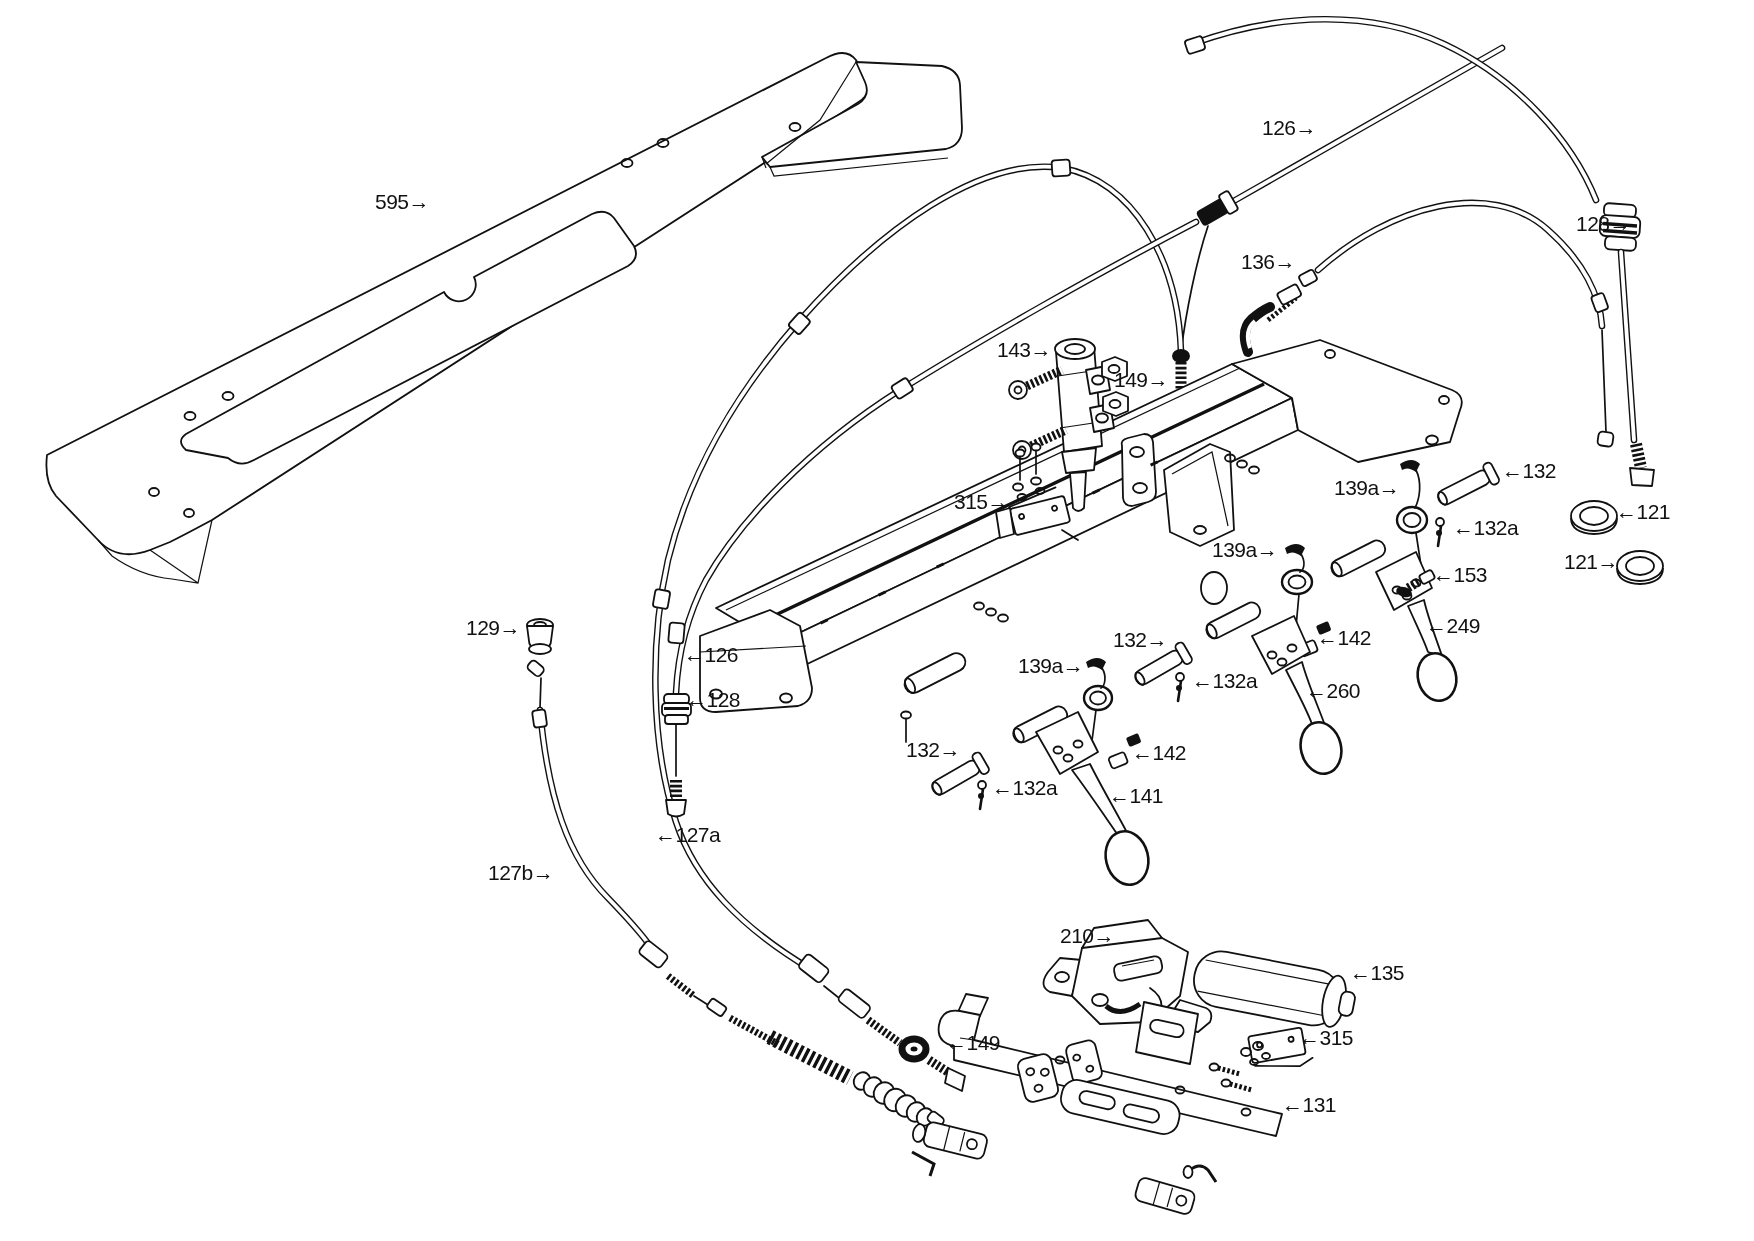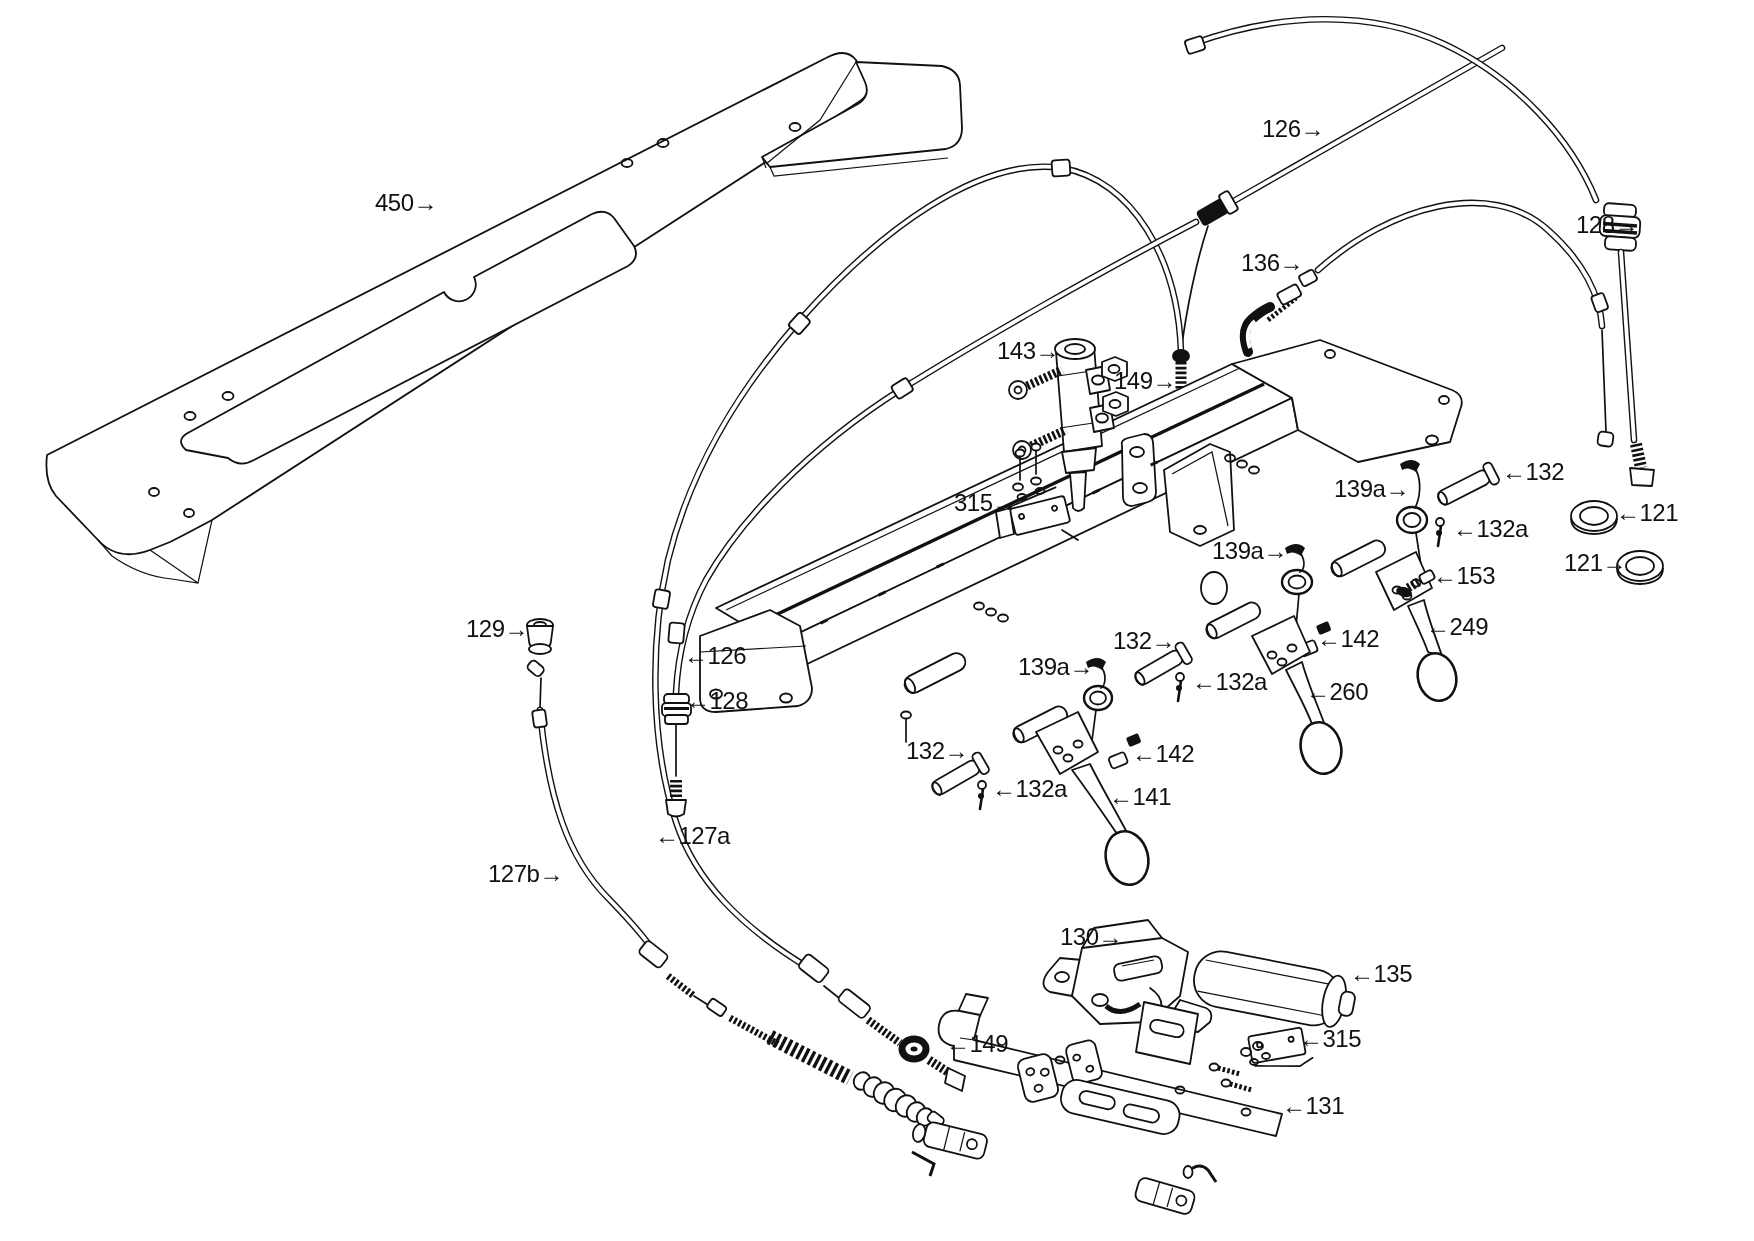--- a/index.html
+++ b/index.html
@@ -1,19 +1,19 @@
 <!DOCTYPE html>
 <html><head>
 <meta charset="utf-8">
 <style>
   html,body{margin:0;padding:0;background:#fff;}
   .stage{position:relative;width:1754px;height:1241px;background:#fff;overflow:hidden;
          font-family:"Liberation Sans","DejaVu Sans",sans-serif;}
   svg{position:absolute;left:0;top:0;}
-  .lbl{position:absolute;font-size:24px;line-height:1;color:#111;white-space:nowrap;
+  .lbl{position:absolute;font-size:21px;line-height:1;color:#111;white-space:nowrap;
        letter-spacing:-0.5px;font-family:"Liberation Sans","DejaVu Sans",sans-serif;}
   .ln{fill:none;stroke:#111;stroke-width:1.8;stroke-linecap:round;stroke-linejoin:round;}
   .fw{fill:#fff;stroke:#111;stroke-width:1.8;stroke-linejoin:round;}
   .fb{fill:#111;stroke:none;}
   .cbo{fill:none;stroke:#111;stroke-width:6.6;stroke-linecap:round;}
   .cbi{fill:none;stroke:#fff;stroke-width:3.8;stroke-linecap:round;}
   .wire{fill:none;stroke:#111;stroke-width:1.7;stroke-linecap:round;}
   .thr{fill:none;stroke:#111;stroke-dasharray:2.6 2.2;}
   .thin{fill:none;stroke:#111;stroke-width:1.2;}
 </style>
@@ -435,21 +435,21 @@
       <rect class="fw" x="1136" y="1184" width="58" height="24" rx="7"></rect>
       <path class="thin" d="M1156,1184 L1156,1208 M1170,1186 L1170,1206"></path>
       <circle class="ln" cx="1182" cy="1196" r="5"></circle>
     </g>
     <path style="fill:none;stroke:#111;stroke-width:3" d="M1190,1170 Q1200,1162 1208,1170 L1216,1182"></path>
     <ellipse class="fw" cx="1188" cy="1172" rx="4.5" ry="6"></ellipse>
   </g>
 
 </svg>
 
-  <div class="lbl" style="left:375px;top:191px">450→</div>
+  <div class="lbl" style="left:375px;top:191px">595→</div>
   <div class="lbl" style="left:1262px;top:117px">126→</div>
   <div class="lbl" style="left:1576px;top:213px">128→</div>
   <div class="lbl" style="left:1241px;top:251px">136→</div>
   <div class="lbl" style="left:997px;top:339px">143→</div>
   <div class="lbl" style="left:1114px;top:369px">149→</div>
   <div class="lbl" style="left:954px;top:491px">315→</div>
   <div class="lbl" style="left:1502px;top:460px">←132</div>
   <div class="lbl" style="left:1334px;top:477px">139a→</div>
   <div class="lbl" style="left:1616px;top:501px">←121</div>
   <div class="lbl" style="left:1453px;top:517px">←132a</div>
@@ -464,18 +464,18 @@
   <div class="lbl" style="left:1018px;top:655px">139a→</div>
   <div class="lbl" style="left:1192px;top:670px">←132a</div>
   <div class="lbl" style="left:686px;top:689px">←128</div>
   <div class="lbl" style="left:1306px;top:680px">←260</div>
   <div class="lbl" style="left:906px;top:739px">132→</div>
   <div class="lbl" style="left:1132px;top:742px">←142</div>
   <div class="lbl" style="left:992px;top:777px">←132a</div>
   <div class="lbl" style="left:1109px;top:785px">←141</div>
   <div class="lbl" style="left:655px;top:824px">←127a</div>
   <div class="lbl" style="left:488px;top:862px">127b→</div>
-  <div class="lbl" style="left:1060px;top:925px">130→</div>
+  <div class="lbl" style="left:1060px;top:925px">210→</div>
   <div class="lbl" style="left:1350px;top:962px">←135</div>
   <div class="lbl" style="left:946px;top:1032px">←149</div>
   <div class="lbl" style="left:1299px;top:1027px">←315</div>
   <div class="lbl" style="left:1282px;top:1094px">←131</div>
 </div>
 
 </body></html>

